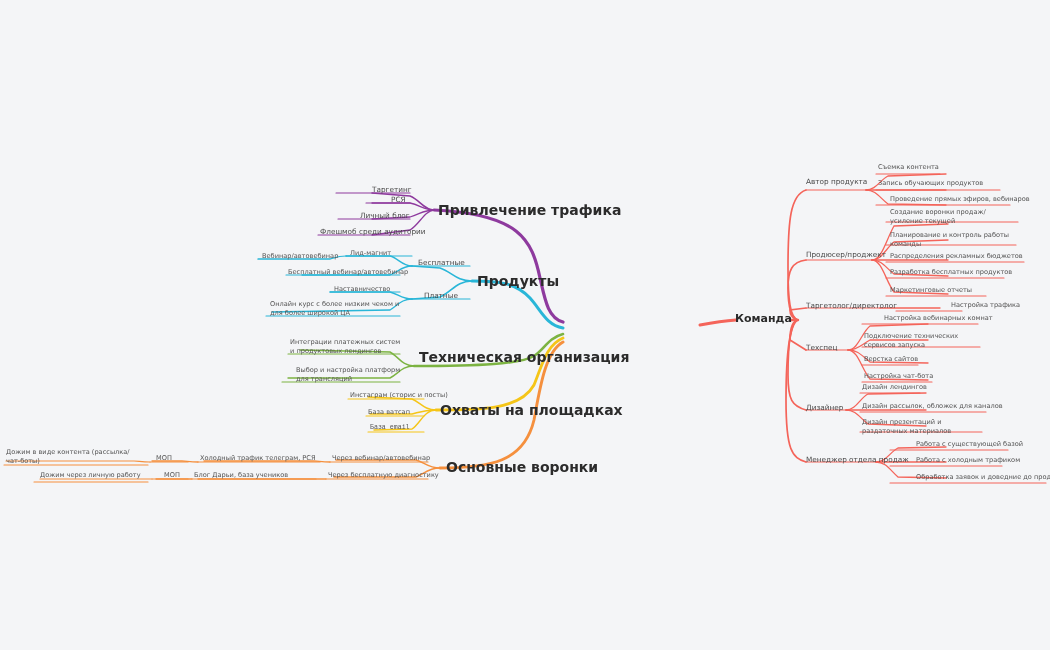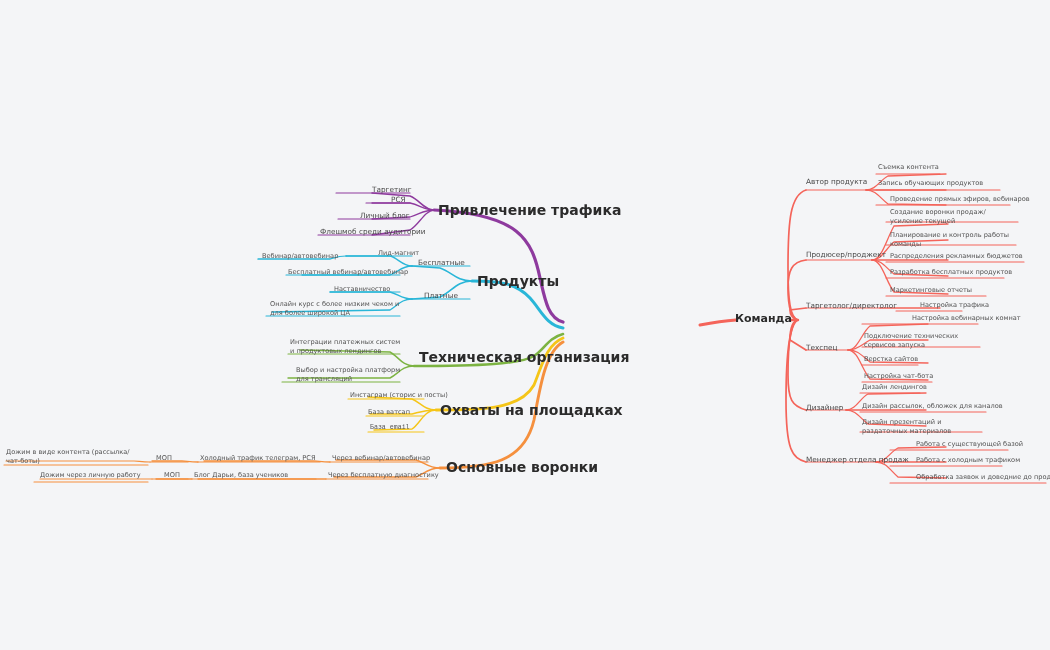--- a/index.html
+++ b/index.html
@@ -168,21 +168,21 @@
 
   <div class="node l1" style="left:438px;top:202px;">Привлечение трафика</div>
   <div class="node l2" style="left:372px;top:185px;">Таргетинг</div>
   <div class="node l2" style="left:391px;top:195px;">РСЯ</div>
   <div class="node l2" style="left:360px;top:211px;">Личный блог</div>
   <div class="node l2" style="left:320px;top:227px;">Флешмоб среди аудитории</div>
 
   <div class="node l1" style="left:477px;top:273px;">Продукты</div>
   <div class="node l2" style="left:418px;top:258px;">Бесплатные</div>
   <div class="node l2" style="left:424px;top:291px;">Платные</div>
-  <div class="node l3" style="left:350px;top:249px;margin-left:28px;">Лид-магнит</div>
+  <div class="node l3" style="left:350px;top:249px;">Лид-магнит</div>
   <div class="node l3" style="left:262px;top:252px;">Вебинар/автовебинар</div>
   <div class="node l3" style="left:288px;top:268px;">Бесплатный вебинар/автовебинар</div>
   <div class="node l3" style="left:334px;top:285px;">Наставничество</div>
   <div class="node l3 wrap" style="left:270px;top:300px;width:130px;">Онлайн курс с более низким чеком и для более широкой ЦА</div>
 
   <div class="node l1" style="left:419px;top:349px;">Техническая организация</div>
   <div class="node l3 wrap" style="left:290px;top:338px;width:112px;">Интеграции платежных систем и продуктовых лендингов</div>
   <div class="node l3 wrap" style="left:296px;top:366px;width:116px;">Выбор и настройка платформ для трансляций</div>
 
   <div class="node l1" style="left:440px;top:402px;">Охваты на площадках</div>
@@ -208,24 +208,24 @@
   <div class="node l3" style="left:890px;top:195px;">Проведение прямых эфиров, вебинаров</div>
 
   <div class="node l2" style="left:806px;top:250px;">Продюсер/проджект</div>
   <div class="node l3 wrap" style="left:890px;top:208px;width:124px;">Создание воронки продаж/усиление текущей</div>
   <div class="node l3 wrap" style="left:890px;top:231px;width:122px;">Планирование и контроль работы команды</div>
   <div class="node l3" style="left:890px;top:252px;">Распределения рекламных бюджетов</div>
   <div class="node l3" style="left:890px;top:268px;">Разработка бесплатных продуктов</div>
   <div class="node l3" style="left:890px;top:286px;">Маркетинговые отчеты</div>
 
   <div class="node l2" style="left:806px;top:301px;">Таргетолог/директолог</div>
-  <div class="node l3" style="left:920px;top:301px;">Настройка трафика</div>
+  <div class="node l3" style="left:951px;top:301px;">Настройка трафика</div>
 
   <div class="node l2" style="left:806px;top:343px;">Техспец</div>
-  <div class="node l3" style="left:884px;top:314px;padding-left:28px;">Настройка вебинарных комнат</div>
+  <div class="node l3" style="left:856px;top:314px;padding-left:28px;">Настройка вебинарных комнат</div>
   <div class="node l3 wrap" style="left:864px;top:332px;width:120px;">Подключение технических сервисов запуска</div>
   <div class="node l3" style="left:864px;top:355px;">Верстка сайтов</div>
   <div class="node l3" style="left:864px;top:372px;">Настройка чат-бота</div>
 
   <div class="node l2" style="left:806px;top:403px;">Дизайнер</div>
   <div class="node l3" style="left:862px;top:383px;">Дизайн лендингов</div>
   <div class="node l3" style="left:862px;top:402px;">Дизайн рассылок, обложек для каналов</div>
   <div class="node l3 wrap" style="left:862px;top:418px;width:122px;">Дизайн презентаций и раздаточных материалов</div>
 
   <div class="node l2" style="left:806px;top:455px;">Менеджер отдела продаж</div>

